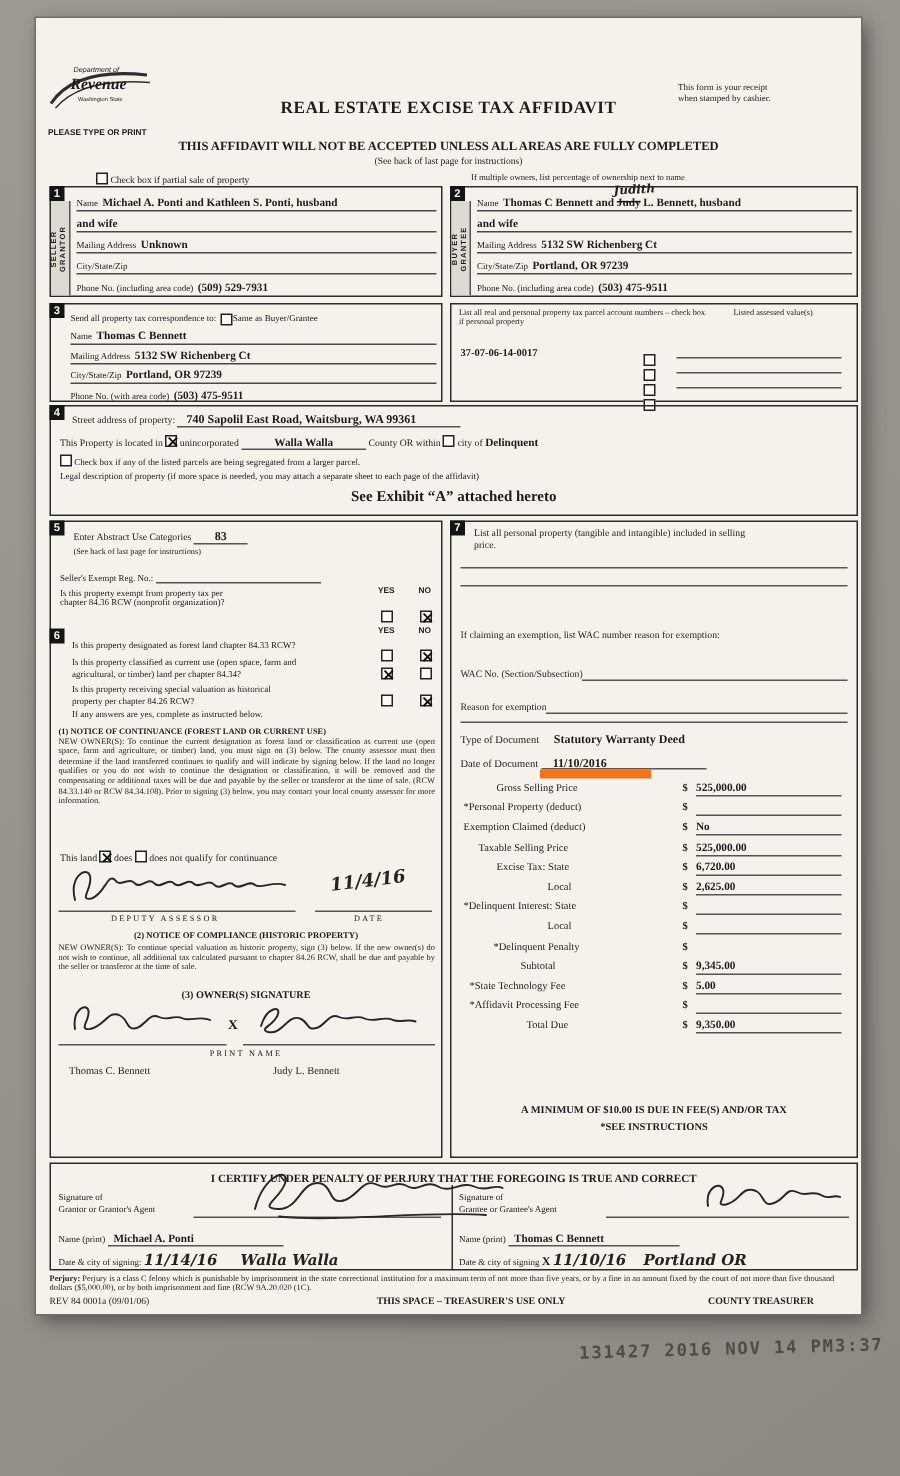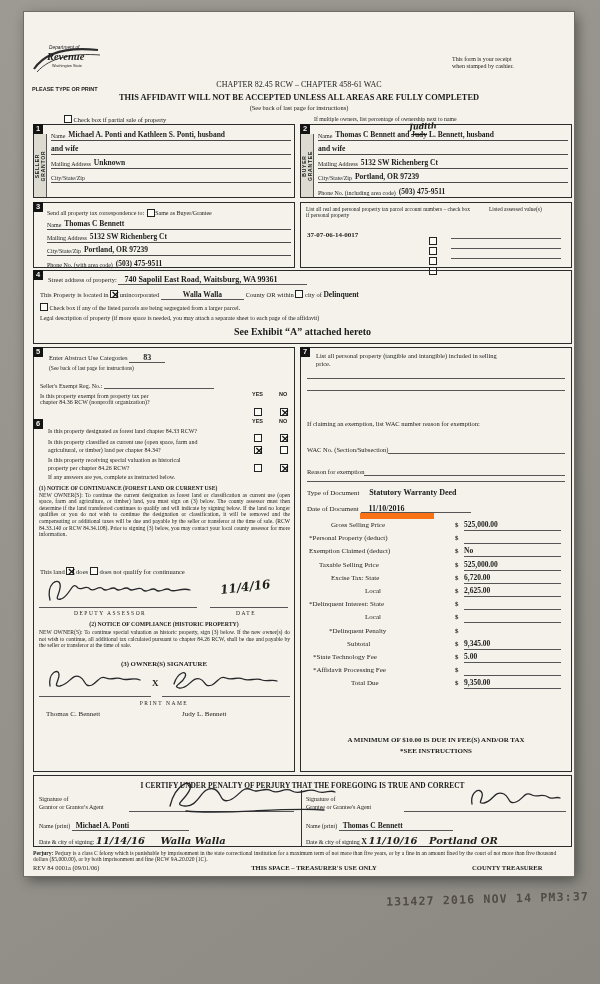--- a/index.html
+++ b/index.html
@@ -78,21 +78,21 @@
   <div class="logo">
     <svg width="78" height="34" viewBox="0 0 78 34">
       <path d="M2 25 C14 7 38 3 66 6" fill="none" stroke="#2e2e2e" stroke-width="2.1"></path>
       <path d="M5 28 C18 13 42 9 68 11" fill="none" stroke="#2e2e2e" stroke-width="0.9"></path>
     </svg>
     <span class="ltop">Department of</span>
     <span class="lmain">Revenue</span>
     <span class="lsub">Washington State</span>
   </div>
   <div class="abs sans b" style="left:8px; top:74px; font-size:5.5px;">PLEASE TYPE OR PRINT</div>
-  <div class="abs ctr" style="left:0; right:0; top:68px; font-size:8px;">CHAPTER 82.45 RCW – CHAPTER 458-61 WAC</div>
+  <div class="abs ctr b" style="left:0; right:0; top:54px; font-size:11.5px; letter-spacing:.3px;">REAL ESTATE EXCISE TAX AFFIDAVIT</div>
   <div class="abs" style="left:428px; top:44px; width:115px; font-size:6px; line-height:7px;">
     <span>This form is your receipt</span><br>
     <span>when stamped by cashier.</span>
   </div>
   <div class="abs ctr b" style="left:0; right:0; top:81px; font-size:8.4px;">THIS AFFIDAVIT WILL NOT BE ACCEPTED UNLESS ALL AREAS ARE FULLY COMPLETED</div>
   <div class="abs ctr" style="left:0; right:0; top:92px; font-size:6.4px;">(See back of last page for instructions)</div>
 
   <div class="abs" style="left:40px; top:103px; font-size:6.4px;">
     <span class="cb" data-checked="false"></span>
     <span>Check box if partial sale of property</span>
@@ -115,20 +115,24 @@
       <div class="fr">
         <span class="v">and wife</span>
       </div>
       <div class="fr">
         <span class="l">Mailing Address</span>
         <span class="v">Unknown</span>
       </div>
       <div class="fr">
         <span class="l">City/State/Zip</span>
         <span class="v"></span>
+      </div>
+      <div class="fr nol">
+        <span class="l">Phone No. (including area code)</span>
+        <span class="v">(509) 529-7931</span>
       </div>
     </div>
   </div>
 
   <div class="box" style="left:276px; top:112px; width:272px; height:74px;">
     <div class="badge">2</div>
     <div class="sidestrip">
       <div class="vl">
         <span>BUYER</span>
         <span>GRANTEE</span>

